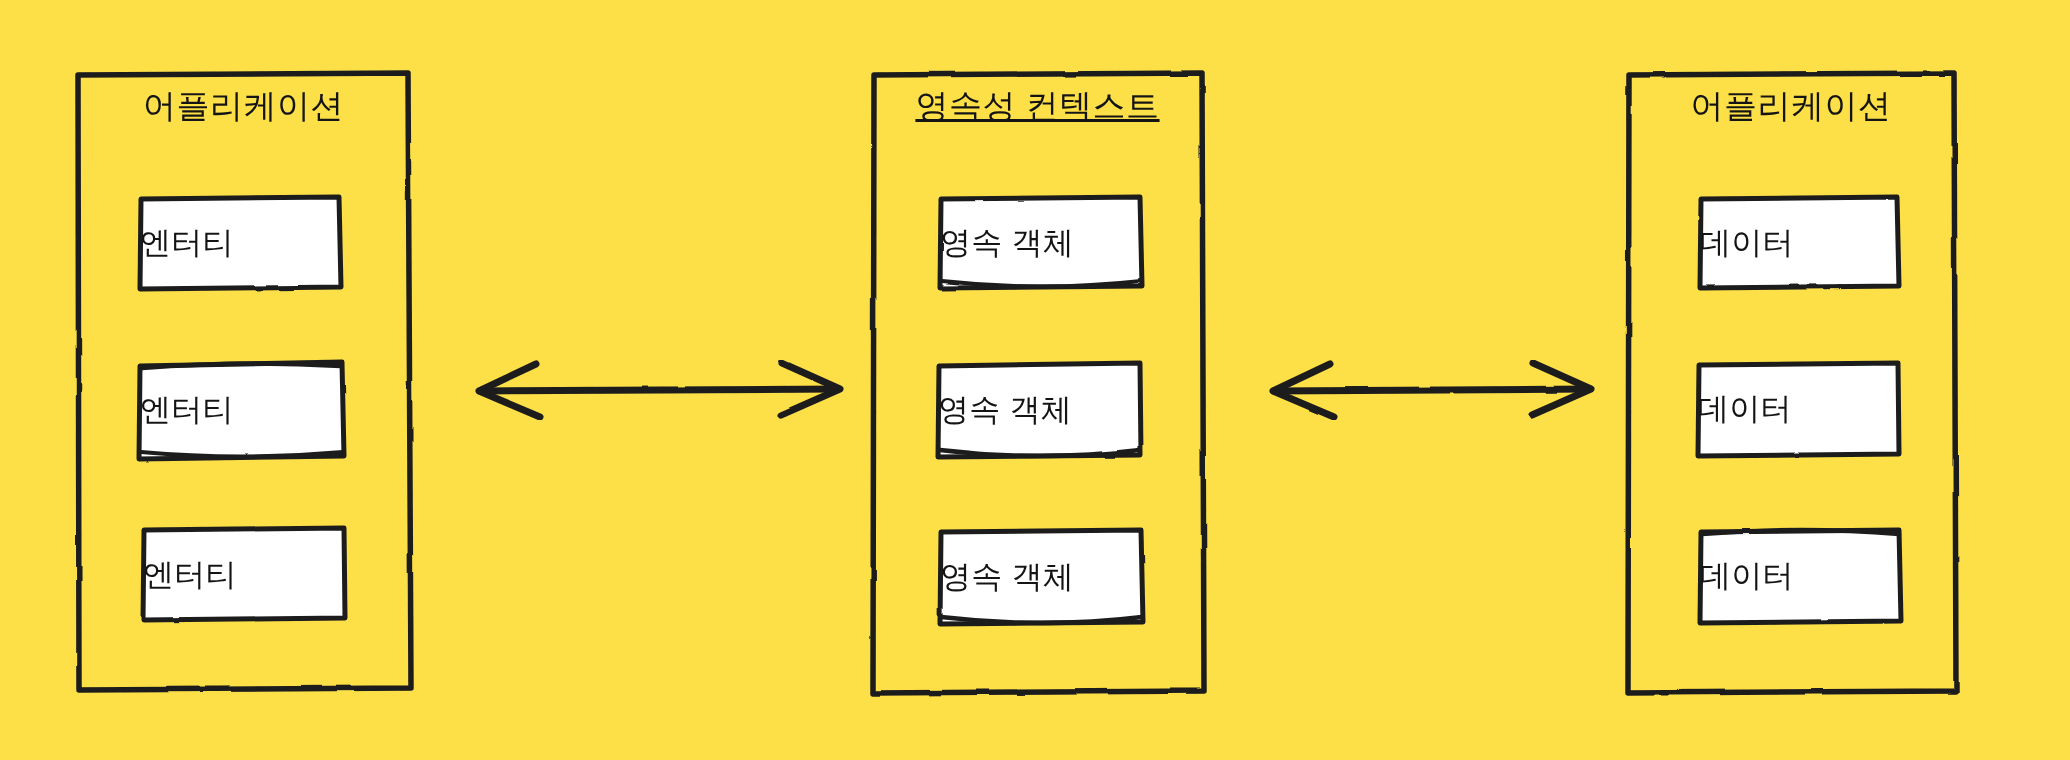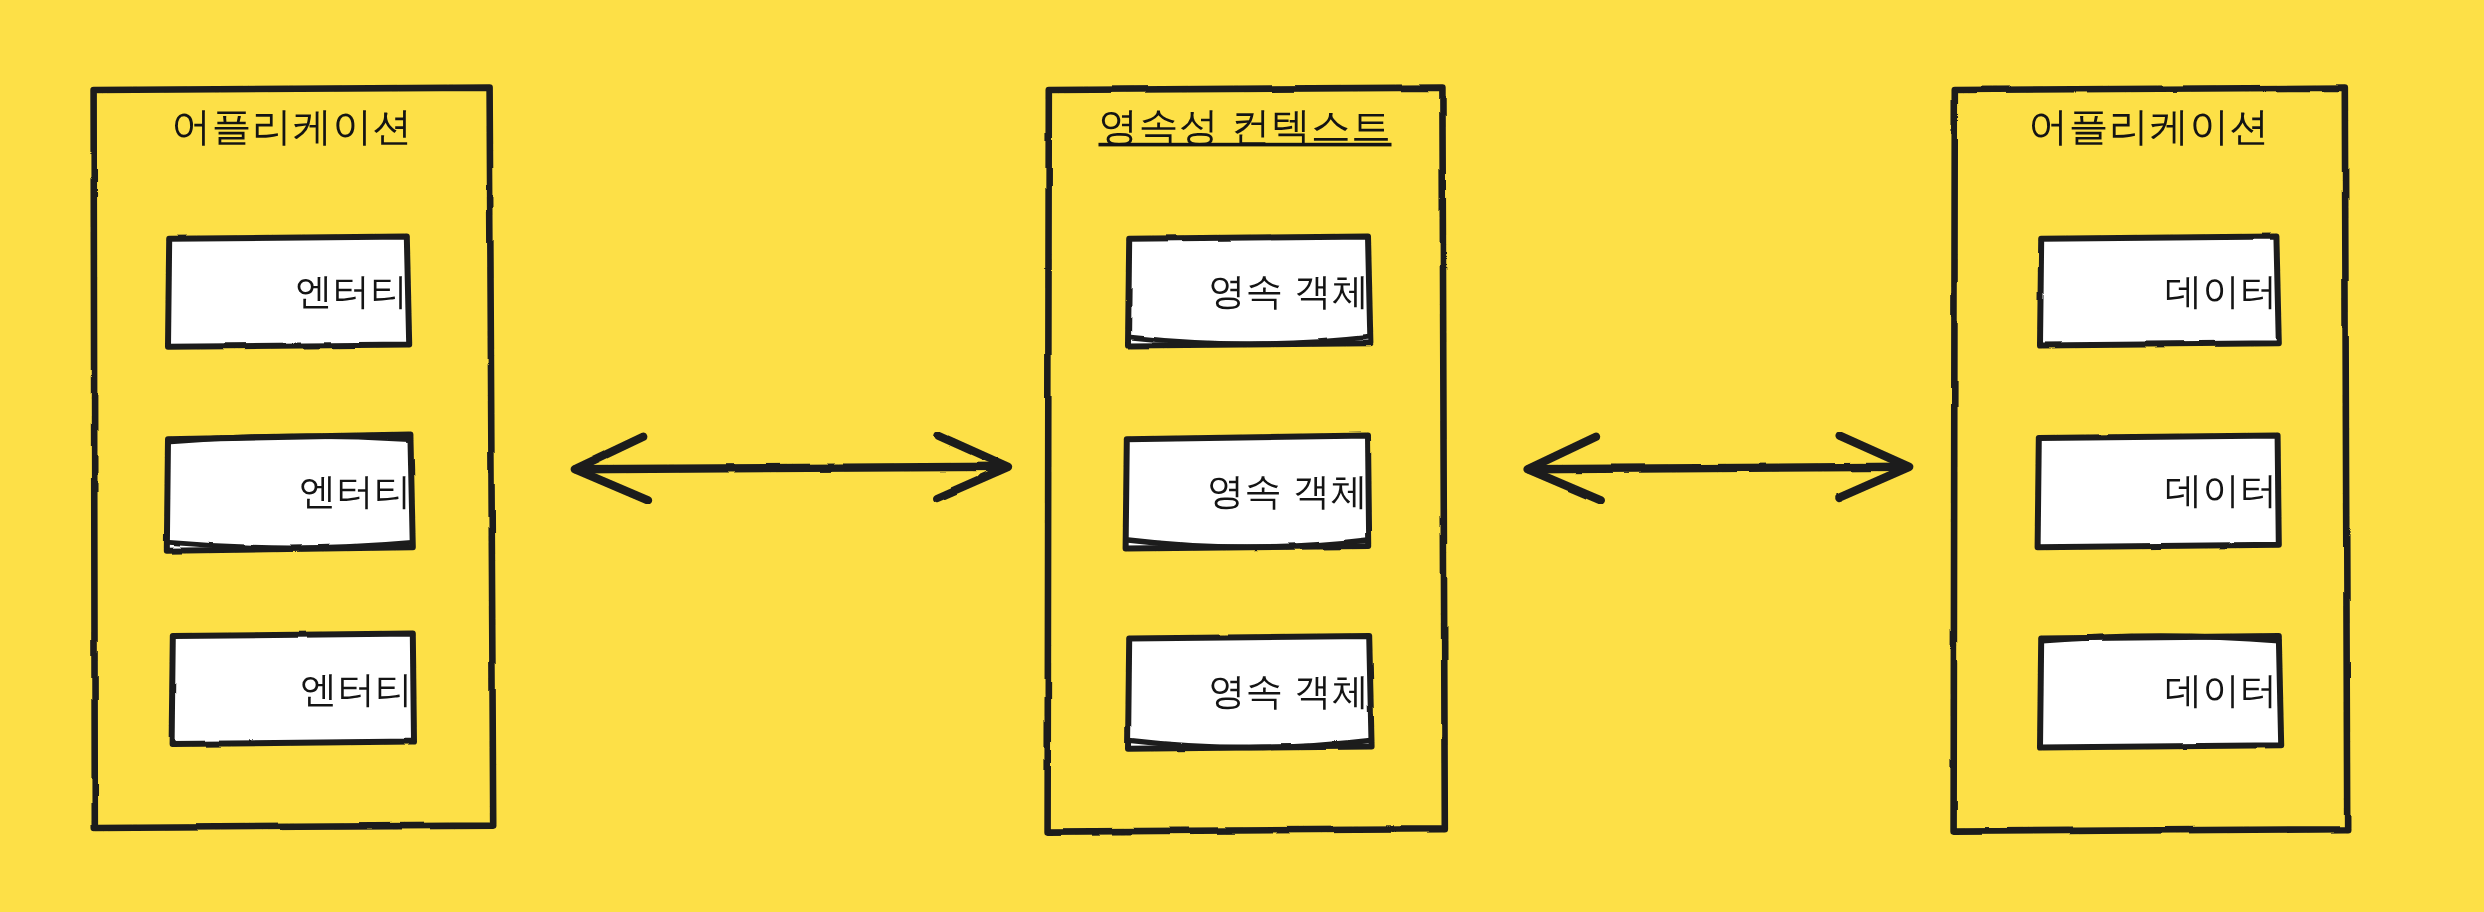--- a/index.html
+++ b/index.html
@@ -32,21 +32,21 @@
     text-align: center;
     font-size: 33px;
     line-height: 1.1;
     letter-spacing: 0.5px;
     color: #141414;
     white-space: nowrap;
     font-weight: 400;
   }
   .node-label {
     position: absolute;
-    text-align: right;
+    text-align: left;
     font-size: 31px;
     line-height: 1.1;
     letter-spacing: 0.3px;
     color: #141414;
     white-space: nowrap;
     font-weight: 400;
   }
 </style>
 </head>
 <body>

